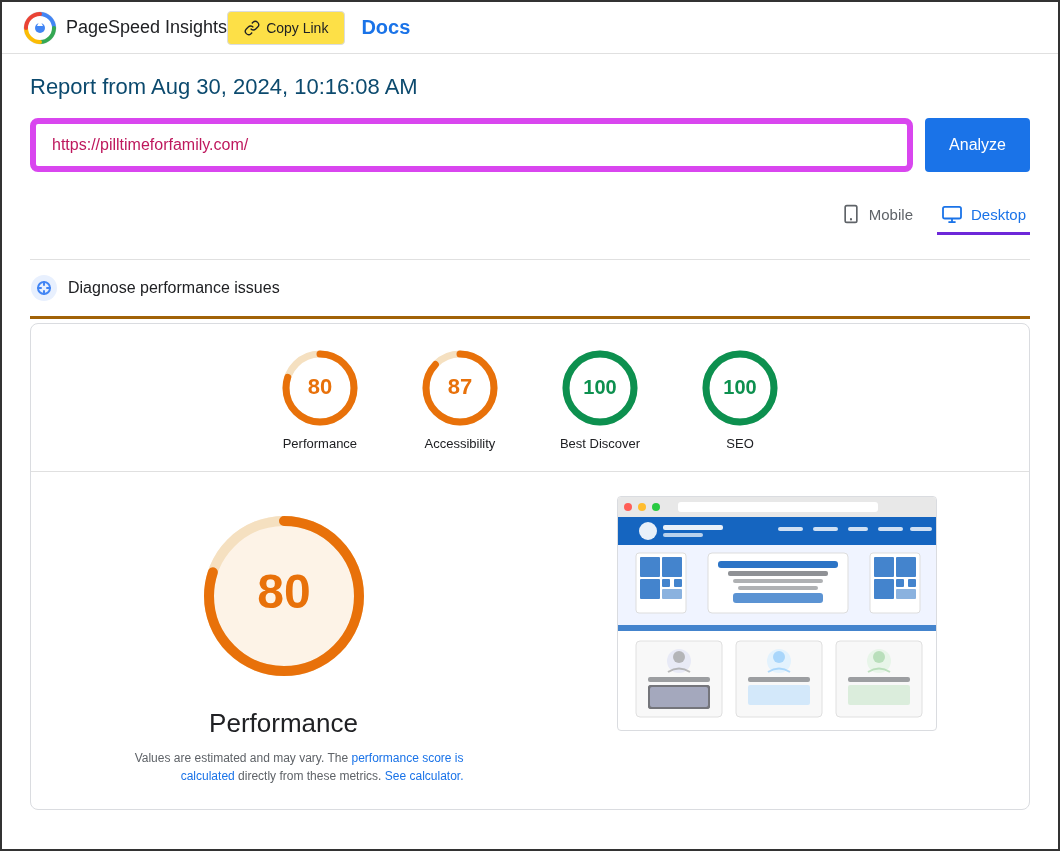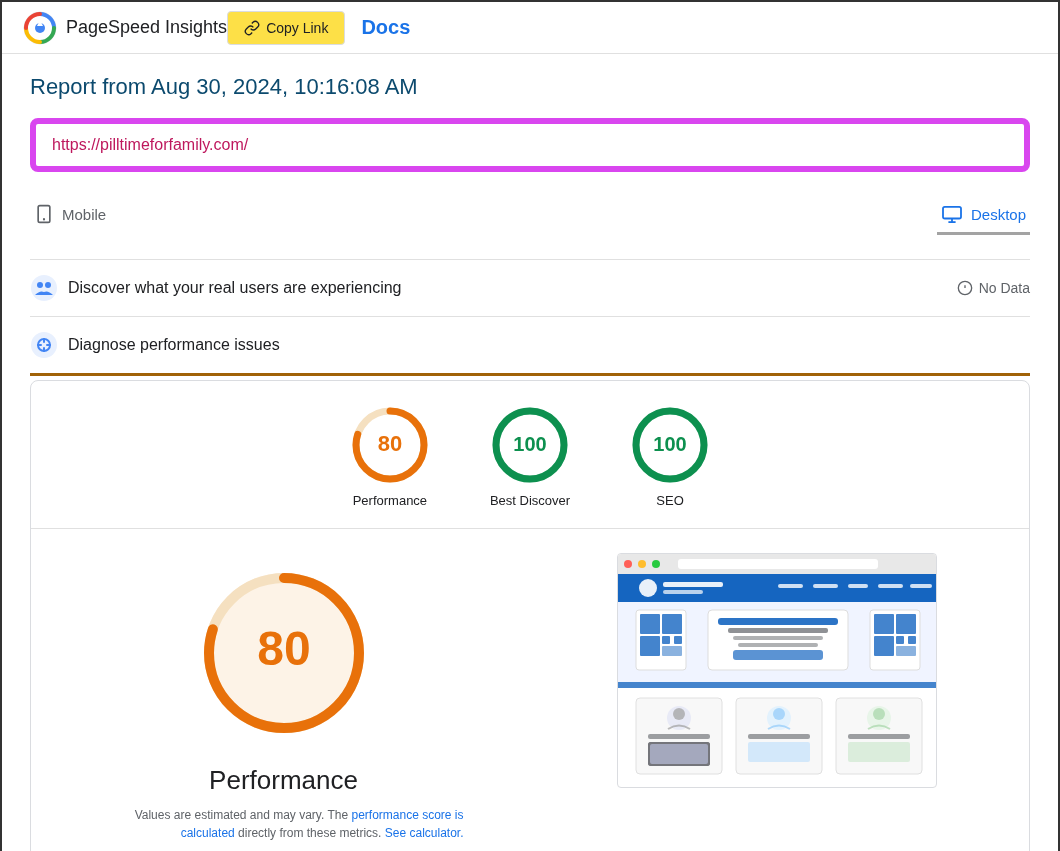--- a/index.html
+++ b/index.html
@@ -96,37 +96,37 @@
       border: none;
       border-radius: 4px;
       font-size: 16px;
       font-weight: 500;
       cursor: pointer;
       white-space: nowrap;
     }
     
     .tabs {
       display: flex;
-      justify-content: space-between;
-      gap: 36px;
+      justify-content: flex-end;
+      gap: 20px;
       margin-bottom: 24px;
     }
     .tab {
       display: flex;
       align-items: center;
       gap: 8px;
       padding: 8px 4px;
       font-size: 15px;
       color: #5f6368;
       cursor: pointer;
       border-bottom: 3px solid transparent;
     }
     .tab.active {
       color: #1a73e8;
-      border-bottom: 3px solid #a3a3a3;
+      border-bottom: 3px solid #6d28d9;
     }
     
     .section {
       display: flex;
       align-items: center;
       gap: 10px;
       padding: 14px 0;
       border-top: 1px solid #e0e0e0;
     }
     .section-icon {
@@ -256,57 +256,41 @@
       <a class="docs-link">Docs</a>
     </div>
   </div>
 
   <div class="main">
 
     <div class="report-title">Report from Aug 30, 2024, 10:16:08 AM</div>
 
     <div class="url-row">
       <input class="url-input" type="text" value="https://pilltimeforfamily.com/" style="">
+      <button class="analyze-btn">Analyze</button>
     </div>
 
     <div class="tabs">
       <div class="tab">
         <svg width="20" height="20" viewBox="0 0 24 24" fill="none" stroke="currentColor" stroke-width="2">
           <rect x="5" y="2" width="14" height="20" rx="2"></rect>
           <line x1="12" y1="18" x2="12" y2="18.5" stroke-width="2.5" stroke-linecap="round"></line>
         </svg>
         <span>Mobile</span>
       </div>
       <div class="tab active">
         <svg width="22" height="18" viewBox="0 0 24 20" fill="none" stroke="#1a73e8" stroke-width="2">
           <rect x="2" y="2" width="20" height="13" rx="2"></rect>
           <line x1="8" y1="19" x2="16" y2="19"></line>
           <line x1="12" y1="15" x2="12" y2="19"></line>
         </svg>
         <span style="color:#1a73e8; font-weight:500;">Desktop</span>
       </div>
     </div>
 
-    <div class="section">
-      <svg class="section-icon" viewBox="0 0 28 28">
-        <circle cx="14" cy="14" r="13" fill="#e8f0fe"></circle>
-        <circle cx="10" cy="11" r="3" fill="#4285f4"></circle>
-        <circle cx="18" cy="11" r="3" fill="#4285f4"></circle>
-        <path d="M5 21 Q10 16 14 18 Q18 16 23 21" fill="#4285f4"></path>
-      </svg>
-      <span class="section-title">Discover what your real users are experiencing</span>
-      <div class="no-data">
-        <svg width="16" height="16" viewBox="0 0 24 24" fill="none" stroke="#5f6368" stroke-width="2">
-          <circle cx="12" cy="12" r="10"></circle>
-          <line x1="12" y1="8" x2="12" y2="12"></line>
-          <line x1="12" y1="16" x2="12.01" y2="16"></line>
-        </svg>
-        <span>No Data</span>
-      </div>
-    </div>
 
     <div class="section" style="border-bottom: 3px solid #a16207;">
       <svg class="section-icon" viewBox="0 0 28 28">
         <circle cx="14" cy="14" r="13" fill="#e8f0fe"></circle>
         <circle cx="14" cy="14" r="6" fill="none" stroke="#4285f4" stroke-width="2"></circle>
         <line x1="14" y1="8" x2="14" y2="11" stroke="#4285f4" stroke-width="2" stroke-linecap="round"></line>
         <line x1="14" y1="17" x2="14" y2="20" stroke="#4285f4" stroke-width="2" stroke-linecap="round"></line>
         <line x1="8" y1="14" x2="11" y2="14" stroke="#4285f4" stroke-width="2" stroke-linecap="round"></line>
         <line x1="17" y1="14" x2="20" y2="14" stroke="#4285f4" stroke-width="2" stroke-linecap="round"></line>
       </svg>
@@ -318,20 +302,28 @@
 
         <div class="score-item">
           <svg width="80" height="80">
             <circle cx="40" cy="40" r="34" fill="none" stroke="#f5e0c0" stroke-width="7"></circle>
             <circle cx="40" cy="40" r="34" fill="none" stroke="#e8710a" stroke-width="7" stroke-dasharray="213.6" stroke-dashoffset="42.7" stroke-linecap="round" transform="rotate(-90 40 40)"></circle>
             <text x="40" y="46" text-anchor="middle" font-size="22" font-weight="700" fill="#e8710a">80</text>
           </svg>
           <span class="score-label">Performance</span>
         </div>
 
+        <div class="score-item">
+          <svg width="80" height="80">
+            <circle cx="40" cy="40" r="34" fill="none" stroke="#f5e0c0" stroke-width="7"></circle>
+            <circle cx="40" cy="40" r="34" fill="none" stroke="#e8710a" stroke-width="7" stroke-dasharray="213.6" stroke-dashoffset="27.8" stroke-linecap="round" transform="rotate(-90 40 40)"></circle>
+            <text x="40" y="46" text-anchor="middle" font-size="22" font-weight="700" fill="#e8710a">87</text>
+          </svg>
+          <span class="score-label">Accessibility</span>
+        </div>
 
         <div class="score-item">
           <svg width="80" height="80">
             <circle cx="40" cy="40" r="34" fill="none" stroke="#c5e8d7" stroke-width="7"></circle>
             <circle cx="40" cy="40" r="34" fill="none" stroke="#0d904f" stroke-width="7" stroke-dasharray="213.6" stroke-dashoffset="0" stroke-linecap="round" transform="rotate(-90 40 40)"></circle>
             <text x="40" y="46" text-anchor="middle" font-size="20" font-weight="700" fill="#0d904f">100</text>
           </svg>
           <span class="score-label">Best Discover</span>
         </div>
 

